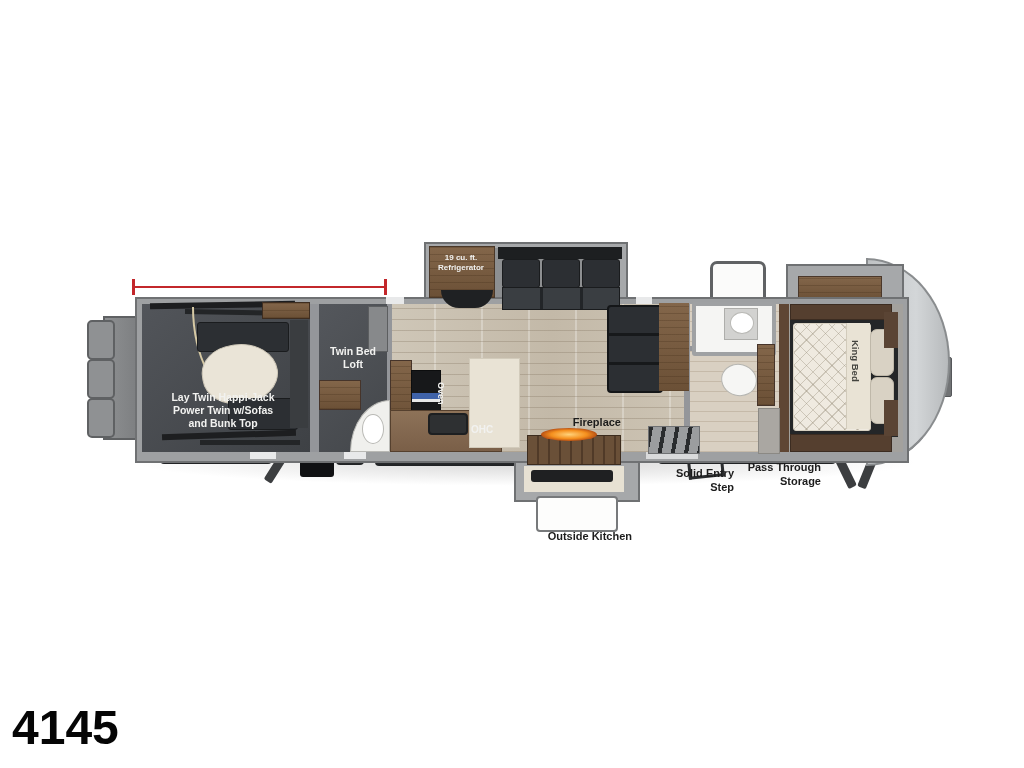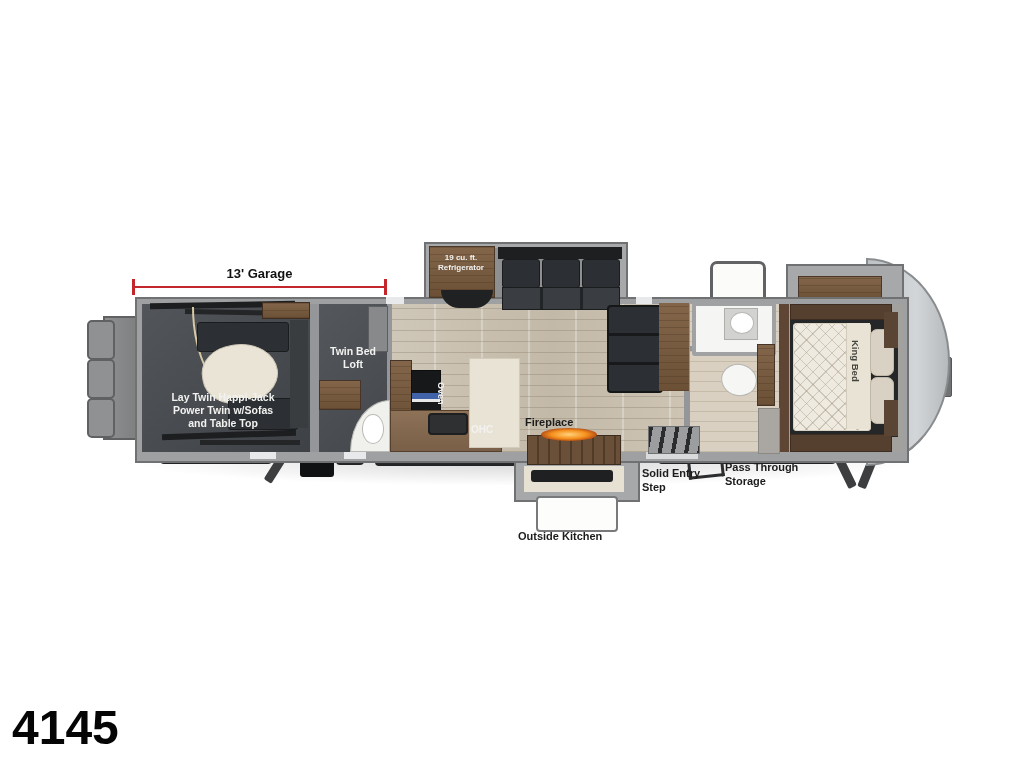--- a/index.html
+++ b/index.html
@@ -1,20 +1,20 @@
 <!DOCTYPE html>
 <html><head>
 <meta charset="utf-8">
 <style>
   html,body{margin:0;padding:0;background:#fff;}
   #canvas{position:relative;width:1024px;height:768px;background:#ffffff;overflow:hidden;
           font-family:"Liberation Sans",sans-serif;}
   .abs{position:absolute;}
   .lblw{color:#f2f2f0;text-align:center;font-weight:600;}
-  .lblb{color:#1c1c1c;text-align:left;font-weight:600;}
+  .lblb{color:#1c1c1c;text-align:right;font-weight:600;}
   .wall{background:#94969a;}
   .ubar{background:linear-gradient(#3a3c3e,#1f2123);border-radius:4px;}
   .jack{background:#3c3e40;border-radius:2px;}
   .cushion{background:#2c2f33;border:1px solid #1a1c1e;border-radius:3px;}
   .woodgrain{background:
      repeating-linear-gradient(0deg, rgba(60,40,20,.25) 0 1px, transparent 1px 7px),
      linear-gradient(#83664a,#6b5036);}
   .plankfloor{background:
      repeating-linear-gradient(0deg, rgba(125,110,90,.30) 0 1px, transparent 1px 11px),
      repeating-linear-gradient(90deg, rgba(255,255,255,.28) 0 2px, transparent 2px 47px),
@@ -127,29 +127,28 @@
   <div class="abs" style="left:790px;top:315px;width:108px;height:122px;background:#242628;"></div>
   <div class="abs" style="left:790px;top:304px;width:100px;height:14px;background:#553f2f;border:1px solid #3c2c21;"></div>
   <div class="abs" style="left:790px;top:434px;width:100px;height:16px;background:#553f2f;border:1px solid #3c2c21;"></div>
   <div class="abs quilt" style="left:793px;top:323px;width:76px;height:106px;border:1px solid #d8d1c2;border-radius:3px;"></div>
   <div class="abs" style="left:846px;top:323px;width:23px;height:106px;background:#e9e3d5;border-left:1px solid #d2cbbb;"></div>
   <div class="abs" style="left:870px;top:329px;width:22px;height:45px;background:#d9d2c4;border:1px solid #bfb8a9;border-radius:7px;"></div>
   <div class="abs" style="left:870px;top:377px;width:22px;height:45px;background:#d9d2c4;border:1px solid #bfb8a9;border-radius:7px;"></div>
   <div class="abs" style="left:884px;top:312px;width:14px;height:36px;background:#5a4434;"></div>
   <div class="abs" style="left:884px;top:400px;width:14px;height:36px;background:#5a4434;"></div>
 
-  <div class="abs" style="left:133px;top:266px;width:253px;font-size:13px;font-weight:600;color:#111;text-align:center;">13' Garage</div>
   <div class="abs" style="left:133px;top:286px;width:253px;height:2px;background:#c3272b;"></div>
   <div class="abs" style="left:132px;top:279px;width:3px;height:16px;background:#c3272b;"></div>
   <div class="abs" style="left:384px;top:279px;width:3px;height:16px;background:#c3272b;"></div>
 
   <div class="abs lblw" style="left:142px;top:391px;width:162px;font-size:10.5px;line-height:1.25;">
     <div>Lay Twin Happi-Jack</div>
     <div>Power Twin w/Sofas</div>
-    <div>and Table Top</div>
+    <div>and Bunk Top</div>
   </div>
 
   <div class="abs lblw" style="left:317px;top:345px;width:72px;font-size:10.5px;line-height:1.25;">
     <div>Twin Bed</div>
     <div>Loft</div>
   </div>
 
   <div class="abs lblw" style="left:428px;top:253px;width:66px;font-size:8px;line-height:1.3;">
     <div>19 cu. ft.</div>
     <div>Refrigerator</div>

